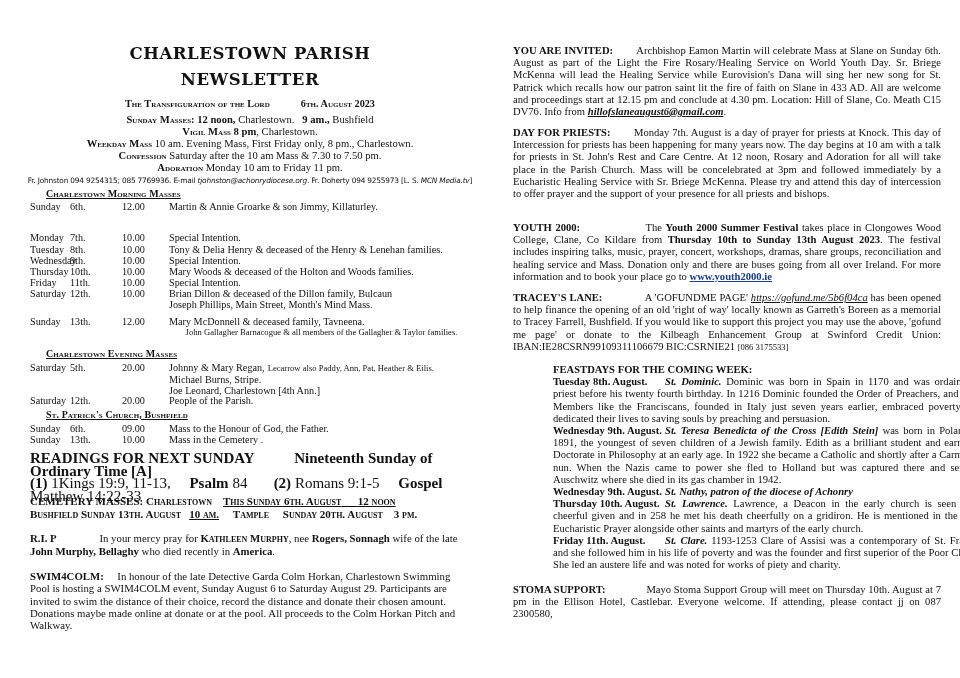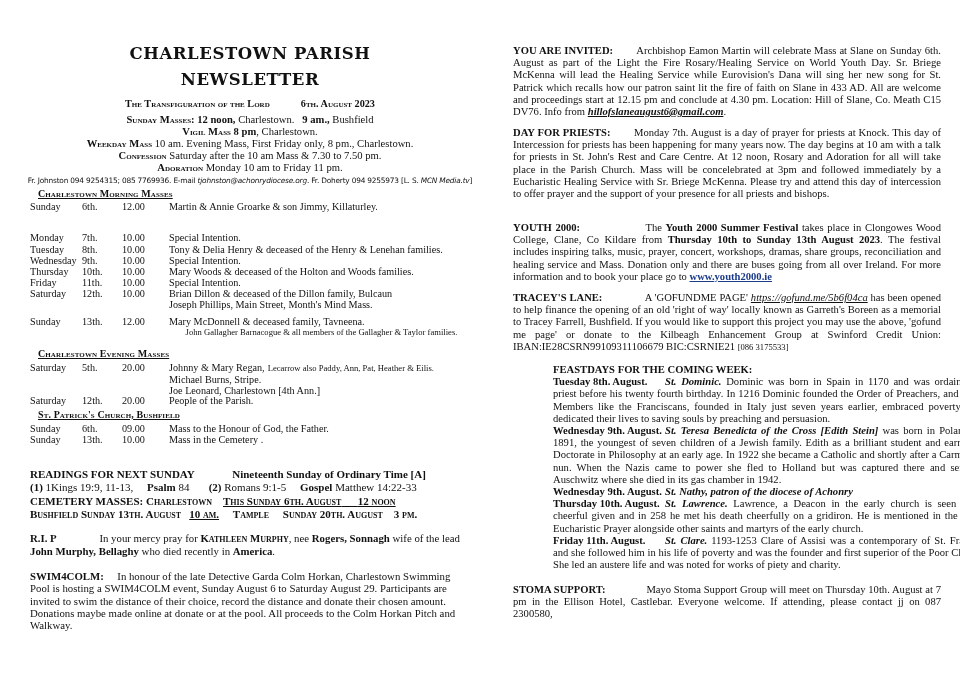--- a/index.html
+++ b/index.html
@@ -9,25 +9,25 @@
   #left { left:30px; width:440px; }
   #right { left:513px; width:428px; }
   .title { position:absolute; left:0; width:440px; text-align:center;
            font-family:"DejaVu Serif", serif; font-weight:bold; font-size:16.5px;
            letter-spacing:0.6px; color:#111; }
   .sc { font-variant:small-caps; font-weight:bold; }
   .ctr { position:absolute; left:0; width:440px; text-align:center; font-size:10.6px; line-height:12px; }
   .contact { position:absolute; left:-8px; width:456px; text-align:center;
              font-family:"DejaVu Sans", sans-serif; font-size:7.4px; letter-spacing:-0.2px; line-height:10px; }
   .contact i { font-style:italic; }
-  .sec-head { position:absolute; left:8px; font-variant:small-caps; font-weight:bold;
+  .sec-head { position:absolute; left:16px; font-variant:small-caps; font-weight:bold;
               font-size:10px; text-decoration:underline; letter-spacing:0.1px; }
   .mrow { position:absolute; left:0; width:440px; font-size:10.2px; line-height:11.1px; }
   .mrow .d { position:absolute; left:0; }
-  .mrow .n { position:absolute; left:52px; }
+  .mrow .n { position:absolute; left:40px; }
   .mrow .t { position:absolute; left:92px; }
   .mrow .i { position:absolute; left:139px; width:305px; }
   .mrow .small { font-size:8.6px;text-align:center; }
   .blk { position:absolute; left:0; width:440px; font-size:10.6px; line-height:12.2px; }
   .rblk { position:absolute; left:0; width:428px; font-size:10.6px; line-height:12.2px; text-align:justify; }
   b { font-weight:bold; }
   .u { text-decoration:underline; }
   a.link { color:#1a3a8a; font-weight:bold; text-decoration:underline; }
   a.ilink { color:#111; font-style:italic; text-decoration:underline; }
   .smaller { font-size:8.6px; }
@@ -183,21 +183,21 @@
       <div class="mrow" style="top: 434px;">
         <span class="d">Sunday</span>
         <span class="n">13th.</span>
         <span class="t">10.00</span>
         <span class="i">
           <div><span>Mass in the Cemetery .</span></div>
         </span>
       </div>
     </div>
 
-  <div class="blk" style="top:468px; font-size:11px; line-height:12.5px;">
+  <div class="blk" style="top:452px; font-size:15px; line-height:12.5px;">
     <div>
       <b>READINGS FOR NEXT SUNDAY</b>
       <span style="display:inline-block;width:32px;"></span>
       <b>Nineteenth Sunday of Ordinary Time [A]</b>
     </div>
     <div>
       <b>(1)</b>
       <span>1Kings 19:9, 11-13,</span>&nbsp;&nbsp;&nbsp;&nbsp;
       <b>Psalm</b>
       <span>84</span>&nbsp;&nbsp;&nbsp;&nbsp;&nbsp;&nbsp;
@@ -221,21 +221,21 @@
       <span class="sc">Sunday 20th. August</span>&nbsp;&nbsp;&nbsp;
       <span class="sc">3 pm.</span>
     </div>
   </div>
 
   <div class="blk" style="top:532px; font-size:10.8px; line-height:12.5px;">
     <b>R.I. P</b><span style="display:inline-block;width:40px;"></span>
     <span>In your mercy pray for</span>
     <span class="sc">Kathleen Murphy</span><span>, nee</span>
     <b>Rogers, Sonnagh</b>
-    <span>wife of the lead</span>
+    <span>wife of the late</span>
     <b>John Murphy, Bellaghy</b>
     <span>who died recently in</span>
     <b>America</b><span>.</span>
   </div>
 
   <div class="blk" style="top:570px; font-size:10.8px; line-height:12.3px;">
     <b>SWIM4COLM:</b>&nbsp;&nbsp;&nbsp;&nbsp;
     <span>In honour of the late Detective Garda Colm Horkan, Charlestown Swimming Pool is hosting a SWIM4COLM event, Sunday August 6 to Saturday August 29. Participants are invited to  swim the distance of their choice, record the distance and donate their chosen amount. Donations maybe made online at donate or at the pool. All proceeds to the Colm Horkan Pitch and Walkway.</span>
   </div>
 </div>

